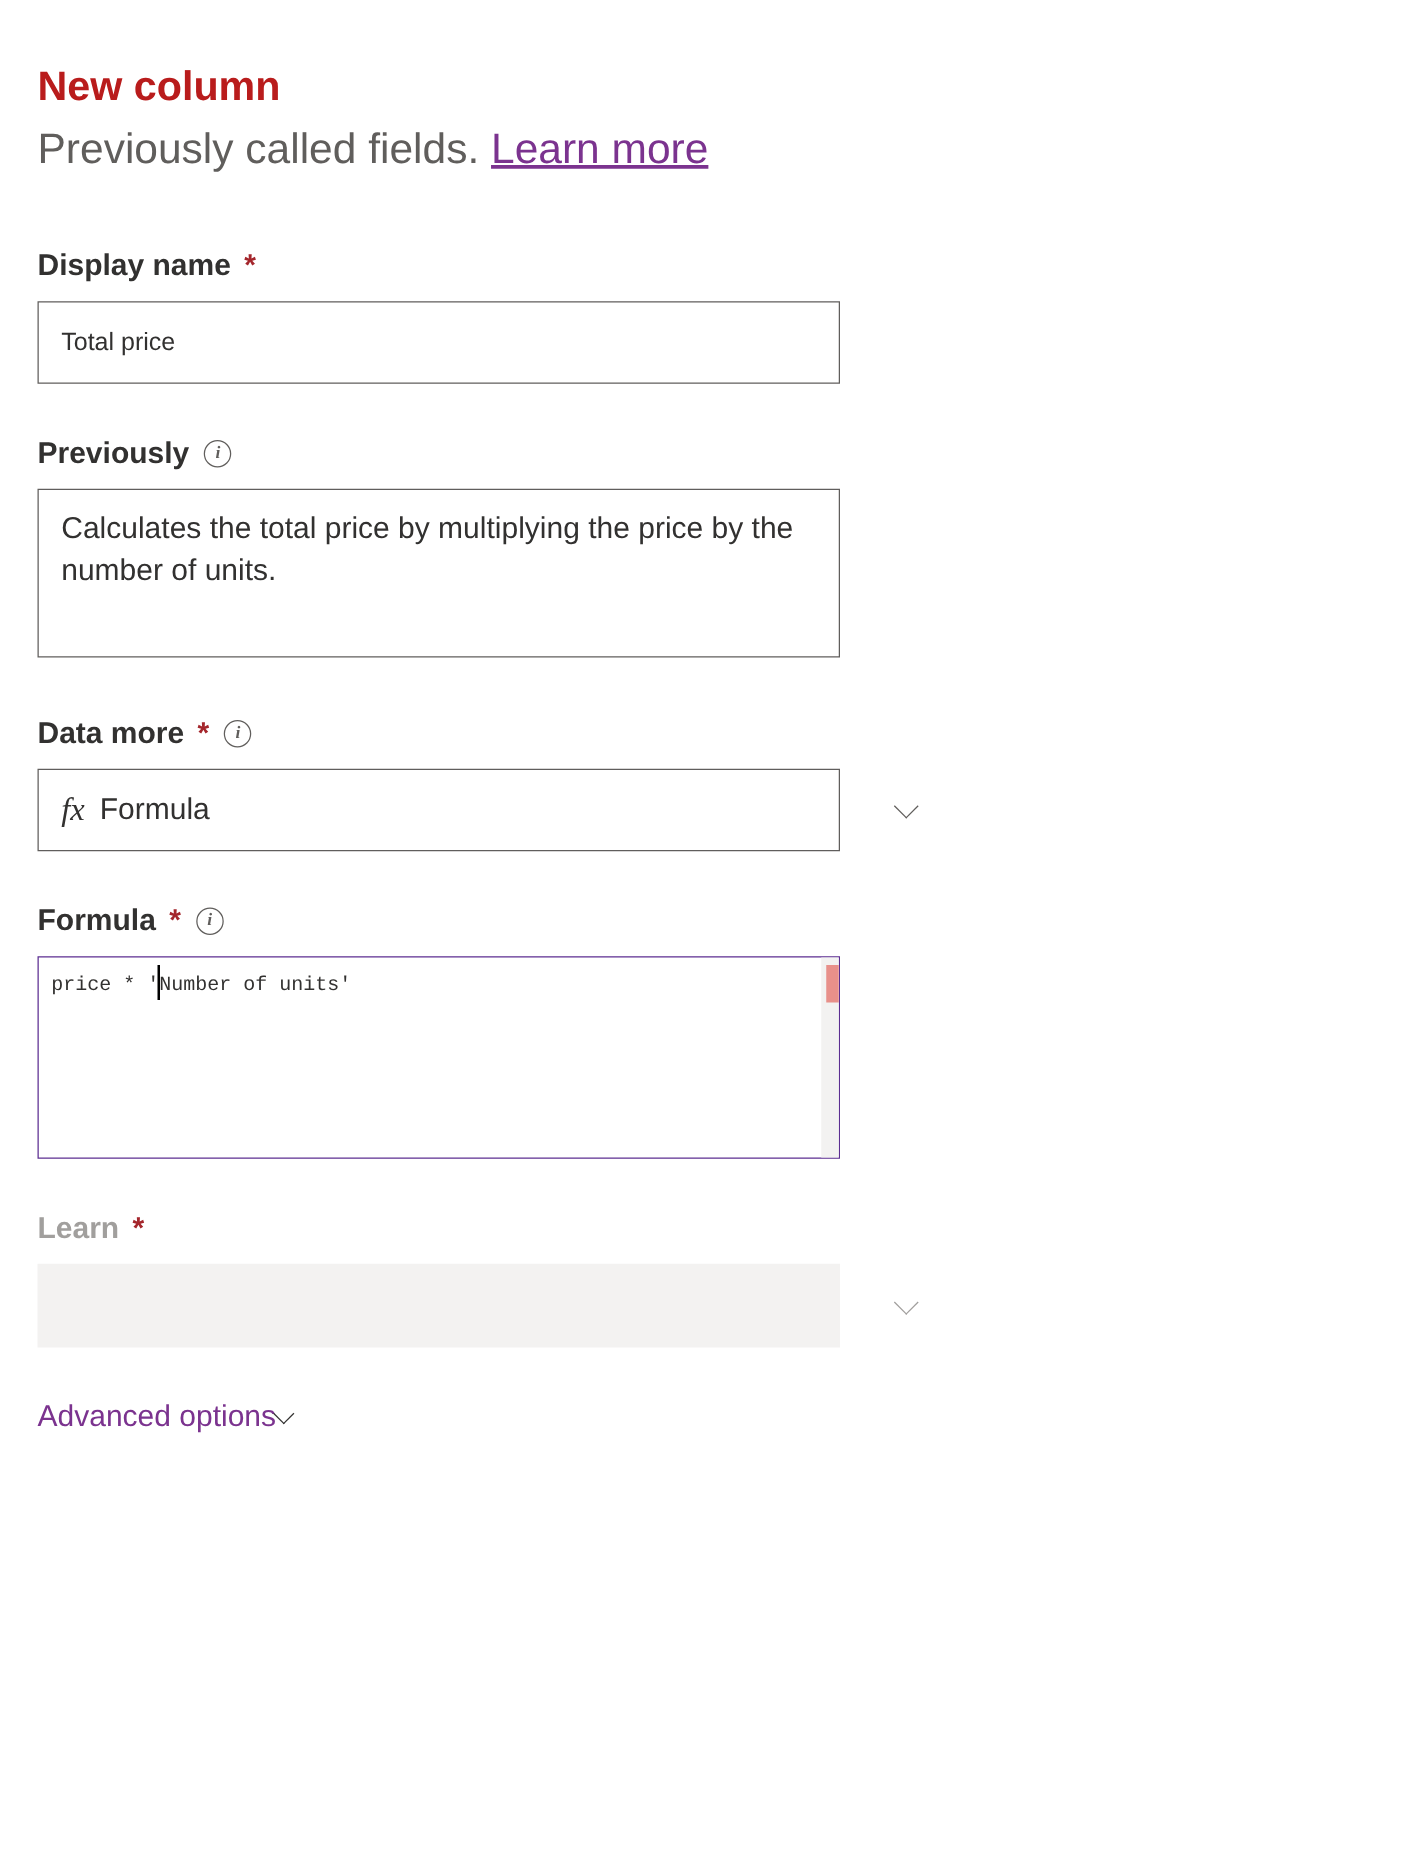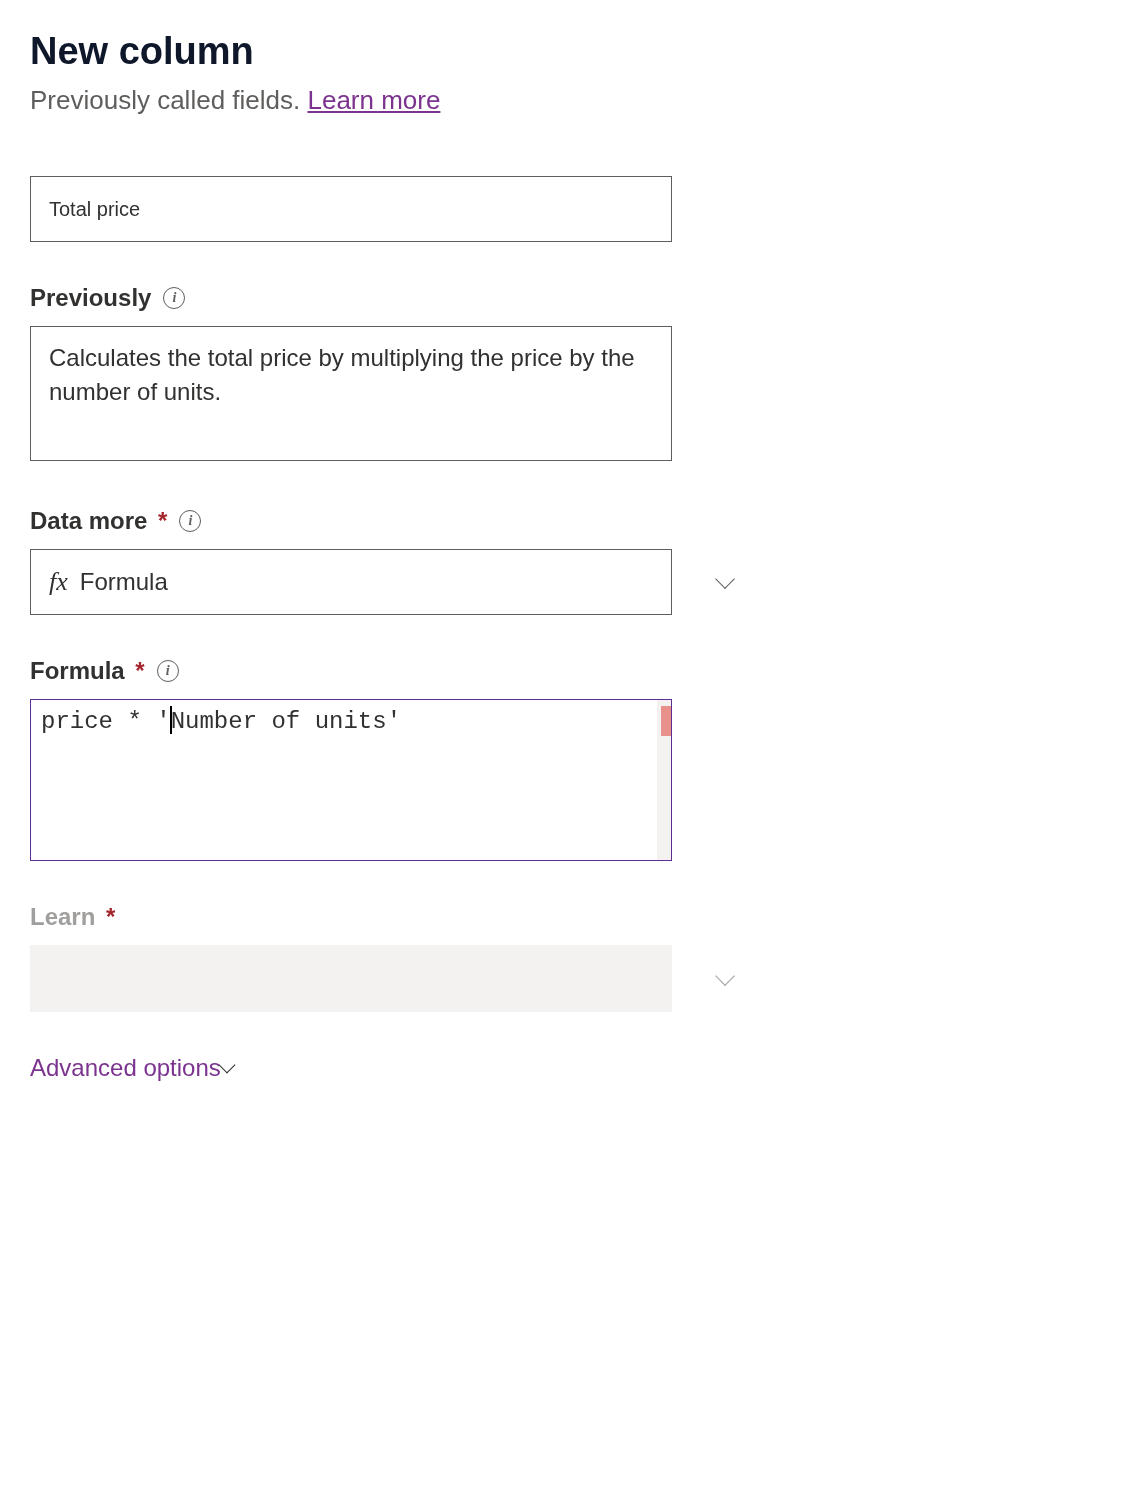--- a/index.html
+++ b/index.html
@@ -8,27 +8,28 @@
       padding: 0;
     }
     body {
       font-family: "Segoe UI", -apple-system, BlinkMacSystemFont, sans-serif;
       background: #ffffff;
       padding: 30px;
       width: 1140px;
       color: #323130;
     }
     .panel-title {
-      font-size: 38px;
-      font-weight: 600;
-      color: #0f172a;
+      font-size: 33px;
+      font-weight: 600;
+      color: #b91c1c;
       margin-bottom: 12px;
+      margin-top: 20px;
     }
     .panel-subtitle {
-      font-size: 26px;
+      font-size: 34px;
       color: #605e5c;
       margin-bottom: 60px;
     }
     .panel-subtitle a {
       color: #7b338f;
       text-decoration: underline;
     }
     .field-group {
       margin-bottom: 42px;
     }
@@ -145,21 +146,21 @@
       height: 162px;
       border: 1px solid #5c2e91;
       background: #ffffff;
       position: relative;
       display: flex;
     }
     .formula-content {
       flex: 1;
       padding: 8px 10px;
       font-family: Consolas, "Courier New", monospace;
-      font-size: 24px;
+      font-size: 16px;
       color: #323130;
       position: relative;
     }
     .formula-scrollbar {
       width: 14px;
       background: #f3f2f1;
       position: relative;
     }
     .formula-scrollbar-thumb {
       position: absolute;
@@ -199,20 +200,23 @@
   </style>
 </head>
 <body>
 
 <h1 class="panel-title">New column</h1>
 <p class="panel-subtitle">
   <span>Previously called fields. </span><a href="#">Learn more</a>
 </p>
 
 <div class="field-group">
+  <div class="field-label-row">
+    <span class="field-label"><span>Display name</span><span class="required-asterisk"> *</span></span>
+  </div>
   <input type="text" class="text-input" value="Total price" style="">
 </div>
 
 <div class="field-group">
   <div class="field-label-row">
     <span class="field-label">Previously</span>
     <span class="info-icon">i</span>
   </div>
   <textarea class="textarea-input" style="">Calculates the total price by multiplying the price by the number of units.</textarea>
 </div>

